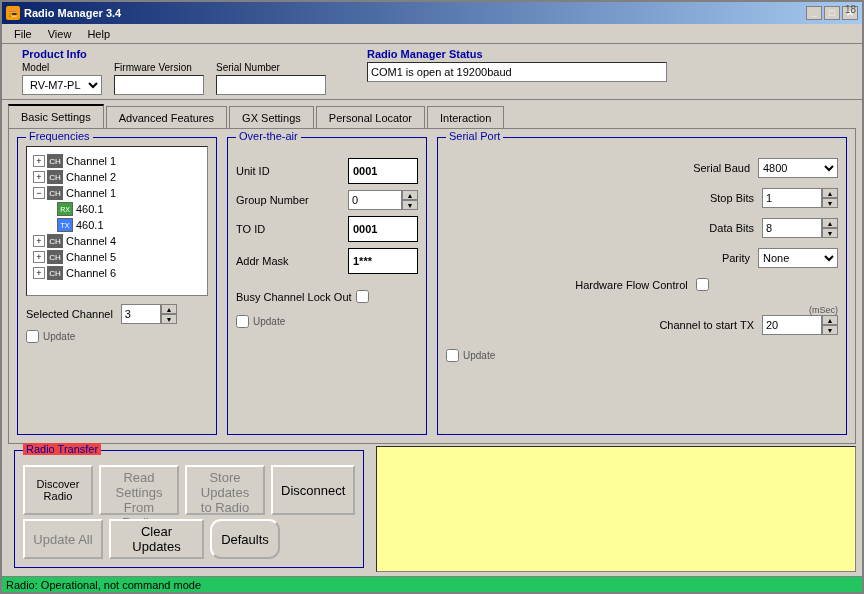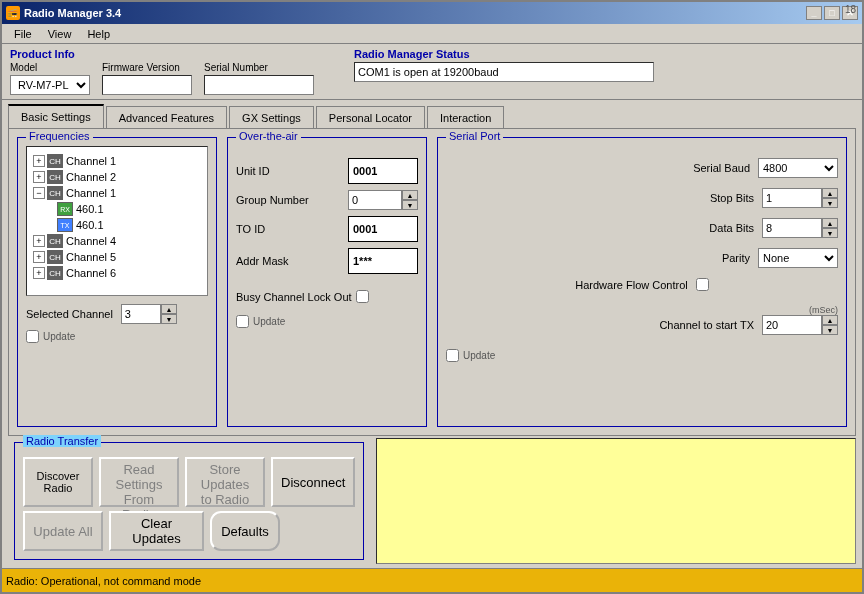--- a/index.html
+++ b/index.html
@@ -77,24 +77,24 @@
       flex-shrink: 0;
     }
     .menu-item {
       padding: 2px 8px;
       cursor: pointer;
       font-size: 11px;
     }
     
     .product-info-bar {
       background: #d4d0c8;
-      padding: 4px 8px;
+      padding: 4px 20px;
       display: flex;
       align-items: flex-start;
-      gap: 12px;
+      gap: 20px;
       flex-shrink: 0;
       border-bottom: 1px solid #808080;
     }
     .product-info-section {
       display: flex;
       flex-direction: column;
     }
     .section-label {
       color: #0000aa;
       font-size: 11px;
@@ -128,21 +128,21 @@
       border: 1px solid #808080;
       font-size: 11px;
       padding: 1px 3px;
       width: 80px;
       appearance: auto;
     }
     .fw-input { width: 90px; }
     .sn-input { width: 110px; }
     
     .status-section {
-      margin-left: 28px;
+      margin-left: 21px;
       display: flex;
       flex-direction: column;
     }
     .status-bar-input {
       width: 300px;
       height: 20px;
       border: 1px inset #808080;
       background: white;
       font-size: 11px;
       padding: 1px 3px;
@@ -364,21 +364,21 @@
       background: #d4d0c8;
       flex-shrink: 0;
       display: flex;
       gap: 6px;
       align-items: flex-start;
     }
     .radio-transfer-title {
       position: absolute;
       top: -8px;
       left: 8px;
-      background: #7dd3fc;
+      background: #ef4444;
       color: #0000aa;
       font-size: 11px;
       padding: 0 3px;
     }
     .btn {
       background: #d4d0c8;
       border: 2px outset #fff;
       cursor: pointer;
       font-size: 13px;
       padding: 3px 8px;
@@ -393,23 +393,23 @@
       width: 70px;
       height: 50px;
       font-size: 11px;
       display: flex;
       align-items: center;
       justify-content: center;
       text-align: center;
     }
     
     .status-bar {
-      background: #eab308;
+      background: #22c55e;
       border-top: 1px solid #808080;
-      height: 24px;
+      height: 16px;
       display: flex;
       align-items: center;
       padding: 0 4px;
       font-size: 11px;
       flex-shrink: 0;
     }
     .status-text {
       font-size: 11px;
     }
     

